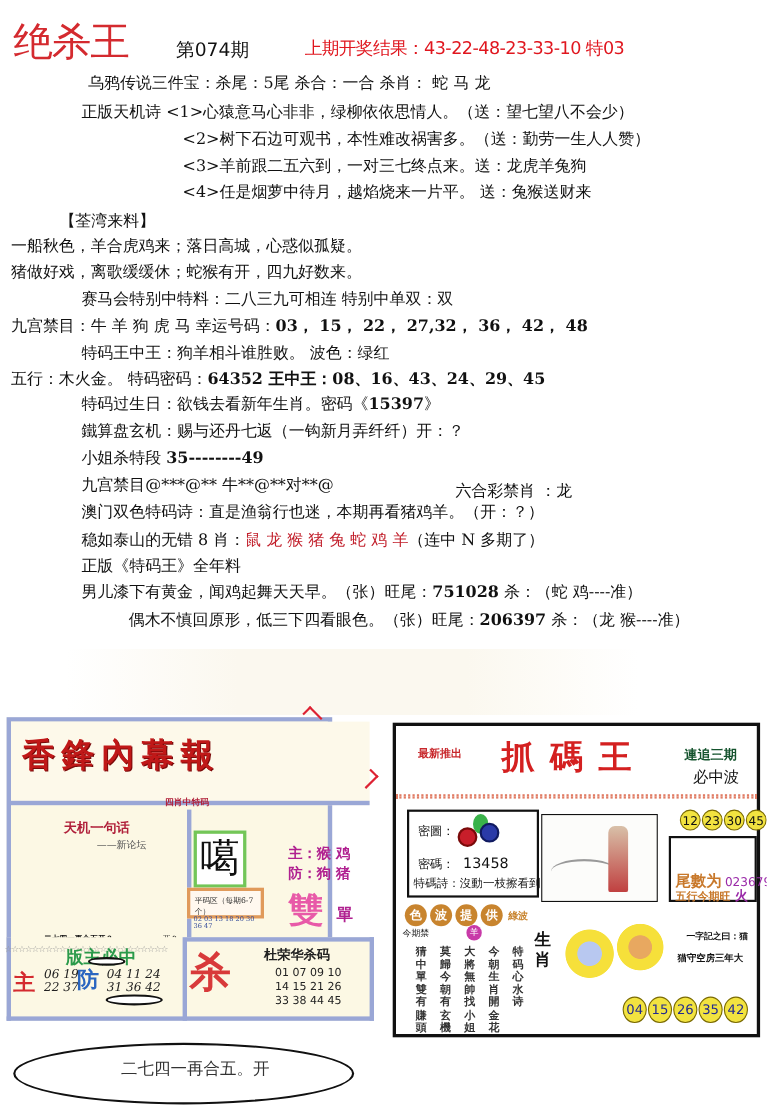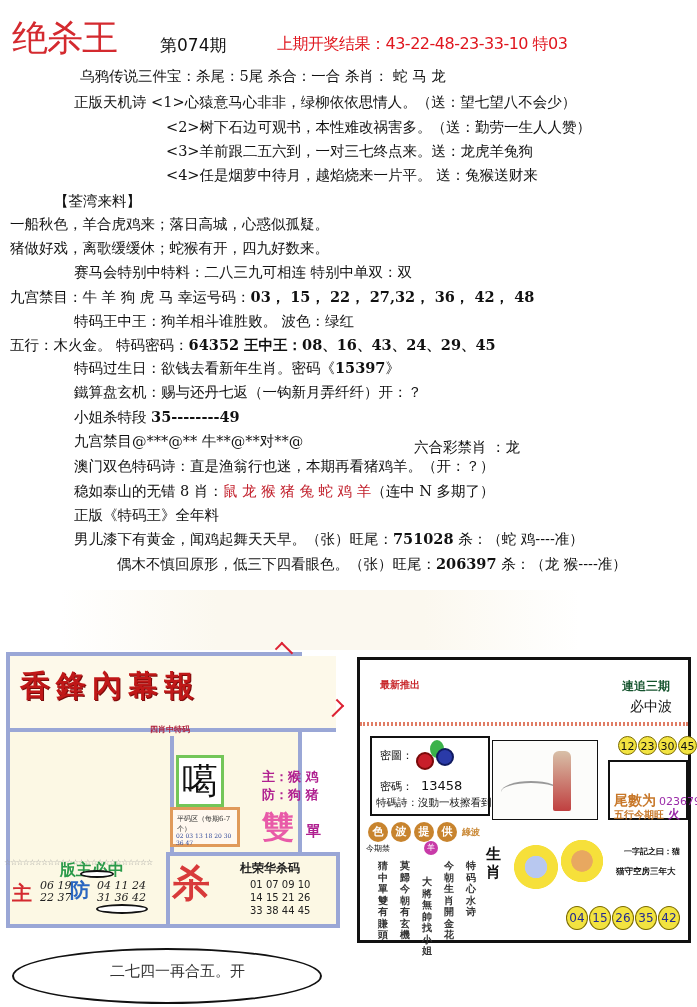--- a/index.html
+++ b/index.html
@@ -22,21 +22,21 @@
   .lp-title { position: absolute; left: 10px; top: 10px; font-size: 30px; font-weight: bold; color: #c01818; letter-spacing: 6px; text-shadow: 1px 1px 0 #7a0a0a; }
   .lp-left { position: absolute; left: 0; top: 80px; width: 156px; height: 126px; }
   .lp-right { position: absolute; left: 160px; top: 80px; width: 166px; height: 126px; border-left: 4px solid #9aa7d6; }
   .tianji { position: absolute; left: 48px; top: 8px; font-size: 12px; font-weight: bold; color: #b0203a; }
   .tianji-sub { position: absolute; left: 78px; top: 26px; font-size: 9px; color: #555; }
   .erqi-small { position: absolute; left: 30px; top: 112px; font-size: 7px; color: #111; font-weight: bold; }
   .erqi-kai { position: absolute; left: 138px; top: 112px; font-size: 7px; color: #111; }
   .stars { position: absolute; left: 4px; top: 858px; font-size: 8px; color: #999; letter-spacing: -1px; }
   .zhuma-box { position: absolute; left: 150px; top: 724px; width: 70px; height: 12px; font-size: 8px; font-weight: bold; color: #b0203a; }
   .bigchar-box { position: absolute; left: 176px; top: 755px; width: 48px; height: 52px; border: 3px solid #73c658; background: #fff; font-family: "DejaVu Sans", sans-serif; font-size: 36px; text-align: center; line-height: 46px; }
-  .pingma { position: absolute; left: 170px; top: 807px; width: 70px; height: 40px; border: 3px solid #e09a5a; background: #fff8ef; }
+  .pingma { position: absolute; left: 170px; top: 807px; width: 70px; height: 28px; border: 3px solid #e09a5a; background: #fff8ef; }
   .pingma-label { position: absolute; left: 4px; top: 4px; font-size: 7px; color: #333; }
   .pingma-nums { position: absolute; left: 3px; top: 22px; font-size: 6px; color: #324a9a; }
   .zhufang { position: absolute; left: 262px; top: 768px; font-size: 13px; font-weight: bold; color: #b02090; line-height: 18px; white-space: nowrap; }
   .shuang { position: absolute; left: 262px; top: 806px; font-size: 32px; font-weight: bold; color: #e85aa8; }
   .dan { position: absolute; left: 306px; top: 822px; font-size: 15px; font-weight: bold; color: #b02090; }
 
   
   .lp2 { position: absolute; left: 6px; top: 852px; width: 334px; height: 76px; background: #fcf8e4; border: 4px solid #9aa7d6; border-top: none; }
   .banzhu { position: absolute; left: 60px; top: 860px; font-size: 16px; font-weight: bold; color: #2a9a4a; }
   .zhu { position: absolute; left: 12px; top: 880px; font-size: 20px; font-weight: bold; color: #d42a2f; }
@@ -141,20 +141,26 @@
 </div>
 <div class="line" style="left:74px;top:554px;margin-left:43px;">
   <span>偶木不慎回原形，低三下四看眼色。（张）旺尾：</span><span class="b">206397</span><span> 杀：（龙   猴----准）</span>
 </div>
 
 <div class="faded"></div>
 
 <div class="lp">
   <div class="lp-head">
     <div class="lp-title">香鋒內幕報</div>
+  </div>
+  <div class="lp-left">
+    <div class="tianji">天机一句话</div>
+    <div class="tianji-sub">——新论坛</div>
+    <div class="erqi-small">二七四一再合五开？</div>
+    <div class="erqi-kai">开？</div>
   </div>
   <div class="lp-right"></div>
 </div>
 <div class="arrow"></div>
 <div class="arrow2"></div>
 
 <div class="zhuma-box">四肖中特码</div>
 <div class="bigchar-box">噶</div>
 <div class="pingma">
   <div class="pingma-label">平码区（每期6-7个）</div>
@@ -184,20 +190,21 @@
 <div class="du-title">杜荣华杀码</div>
 <div class="du-nums">01 07 09 10
 14 15 21 26
 33 38 44 45</div>
 
 <div class="cloud"></div>
 <div class="cloud-text">二七四一再合五。开</div>
 
 <div class="rp">
   <div class="rp-newtag">最新推出</div>
+  <div class="rp-title">抓碼王</div>
   <div class="rp-lian">連追三期</div>
   <div class="rp-bi">必中波</div>
   <div class="rp-sep"></div>
 
   <div class="mi-box">
     <div class="mi-tu">密圖：</div>
     <div class="ball-g"></div>
     <div class="ball-r"></div>
     <div class="ball-b"></div>
     <div class="mi-ma"><span>密碼：</span><b>13458</b></div>
@@ -227,21 +234,21 @@
     <div class="ch">提</div>
     <div class="ch">供</div>
     <div class="shi">綠波</div>
   </div>
   <div class="jinqi">今期禁</div>
   <div class="jinqi-ball">羊</div>
   <div class="shengxiao">生肖</div>
 
   <div class="vcol" style="left:106px;">特码心水诗</div>
   <div class="vcol" style="left:84px;">今朝生肖開金花</div>
-  <div class="vcol" style="left:62px;margin-top:16px;">大將無帥找小姐</div>
+  <div class="vcol" style="left:62px;">大將無帥找小姐</div>
   <div class="vcol" style="left:40px;">莫歸今朝有玄機</div>
   <div class="vcol" style="left:18px;">猜中單雙有賺頭</div>
 
   <div class="star-l"></div>
   <div class="star-r"></div>
 
   <div class="yizi">一字記之曰：猫</div>
   <div class="kongfang">猫守空房三年大</div>
 
   <div class="balls-bot">

